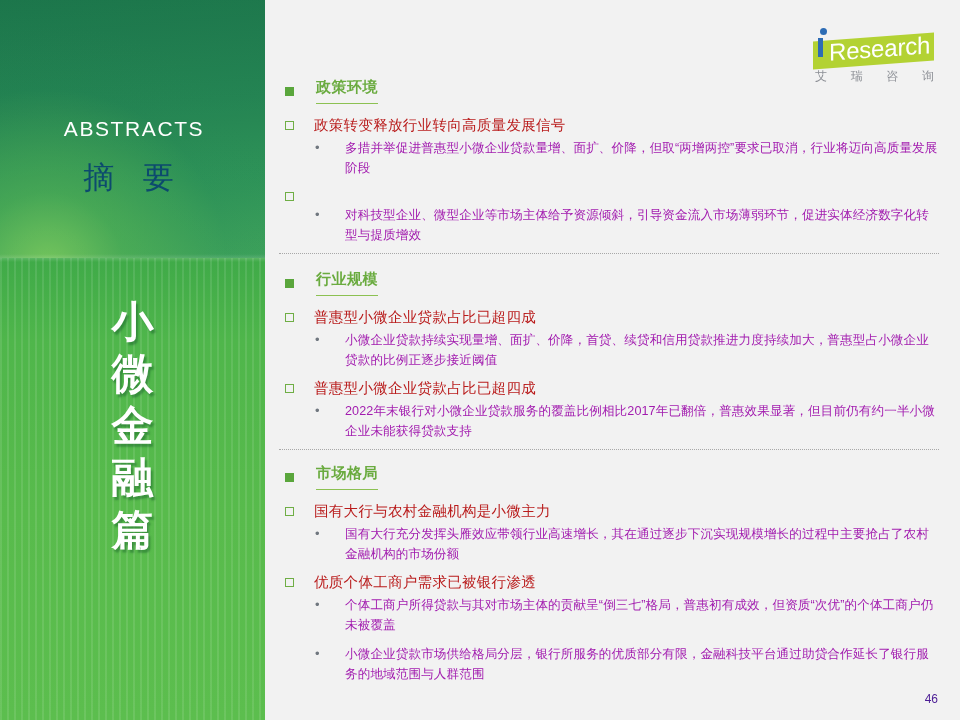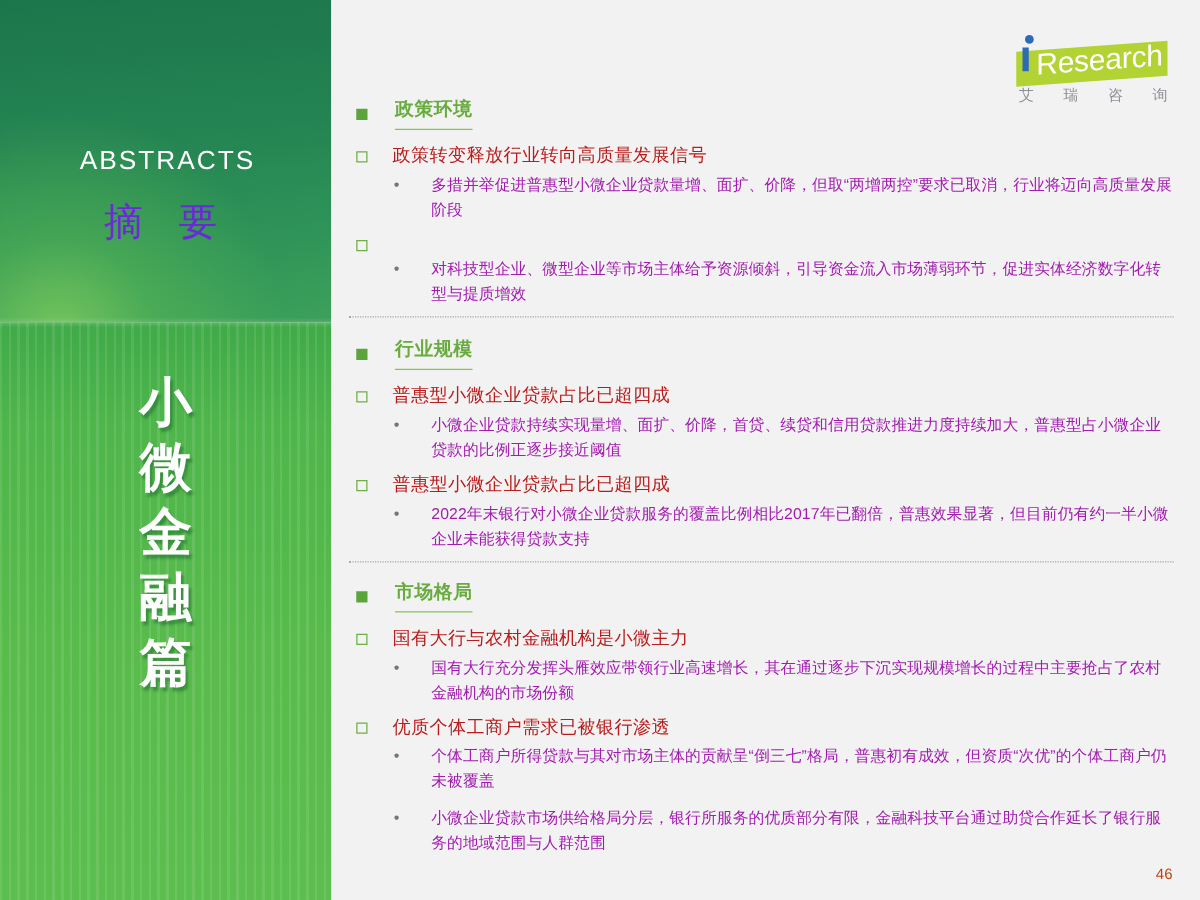--- a/index.html
+++ b/index.html
@@ -94,21 +94,21 @@
     font-size: 21px;
     letter-spacing: 1.6px;
     font-weight: 400;
   }
   .abstracts-cn {
     position: absolute;
     left: 0;
     top: 157px;
     width: 257px;
     text-align: center;
-    color: #6d28d9;
+    color: #0c4a6e;
     font-size: 31px;
     letter-spacing: 10px;
     text-indent: 10px;
     font-weight: 400;
   }
   .vertical-title {
     position: absolute;
     left: 0;
     top: 296px;
     width: 265px;
@@ -273,21 +273,21 @@
     font-size: 12.6px;
     line-height: 20px;
     letter-spacing: 0.1px;
     max-width: 597px;
   }
 
   .page-number {
     position: absolute;
     right: 22px;
     bottom: 14px;
-    color: #c2410c;
+    color: #4c1d95;
     font-size: 12px;
   }
 </style>
 </head>
 <body>
 
 <div class="slide">
 
   <div class="sidebar">
     <div class="sidebar-top"></div>

